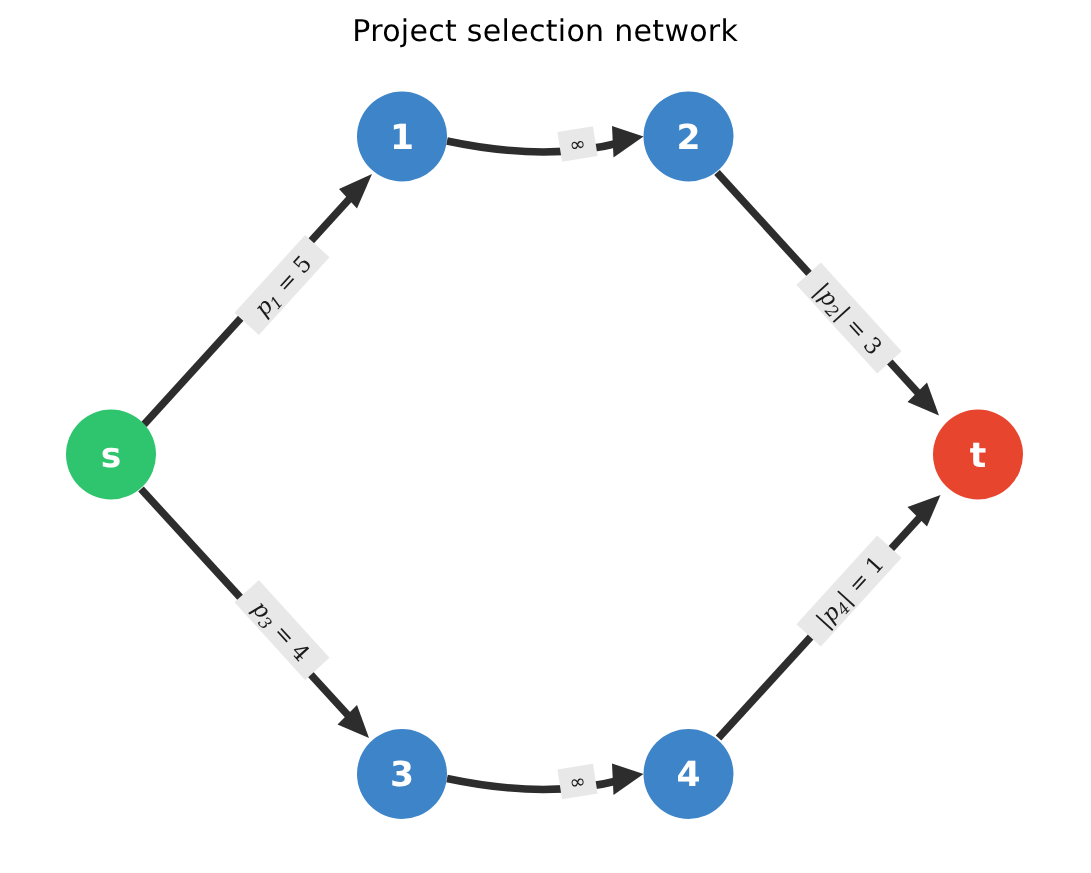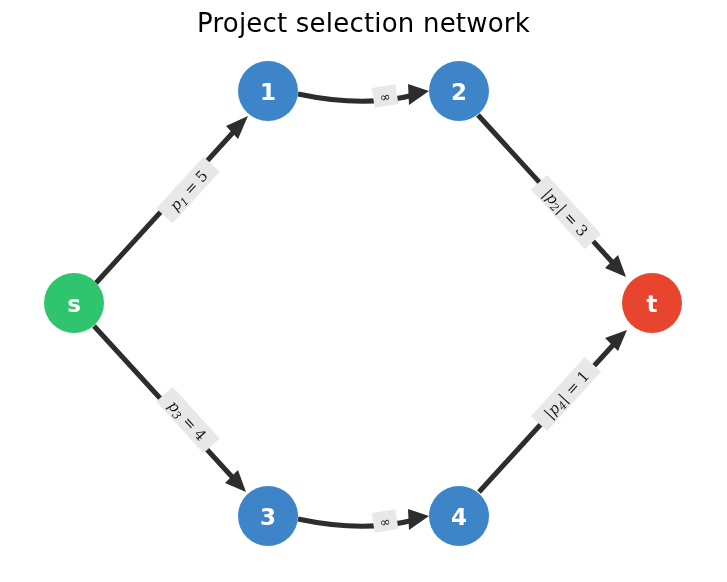--- a/index.html
+++ b/index.html
@@ -15,21 +15,21 @@
     overflow: hidden;
     font-family: "DejaVu Sans", sans-serif;
   }
   #title {
     position: absolute;
     left: 0;
     top: 8px;
     width: 727px;
     text-align: center;
     font-family: "DejaVu Sans", sans-serif;
-    font-size: 26px;
+    font-size: 20px;
     font-weight: 400;
     color: #000000;
     letter-spacing: 0.2px;
   }
   #graph-svg {
     position: absolute;
     left: 0;
     top: 0;
     width: 727px;
     height: 582px;

